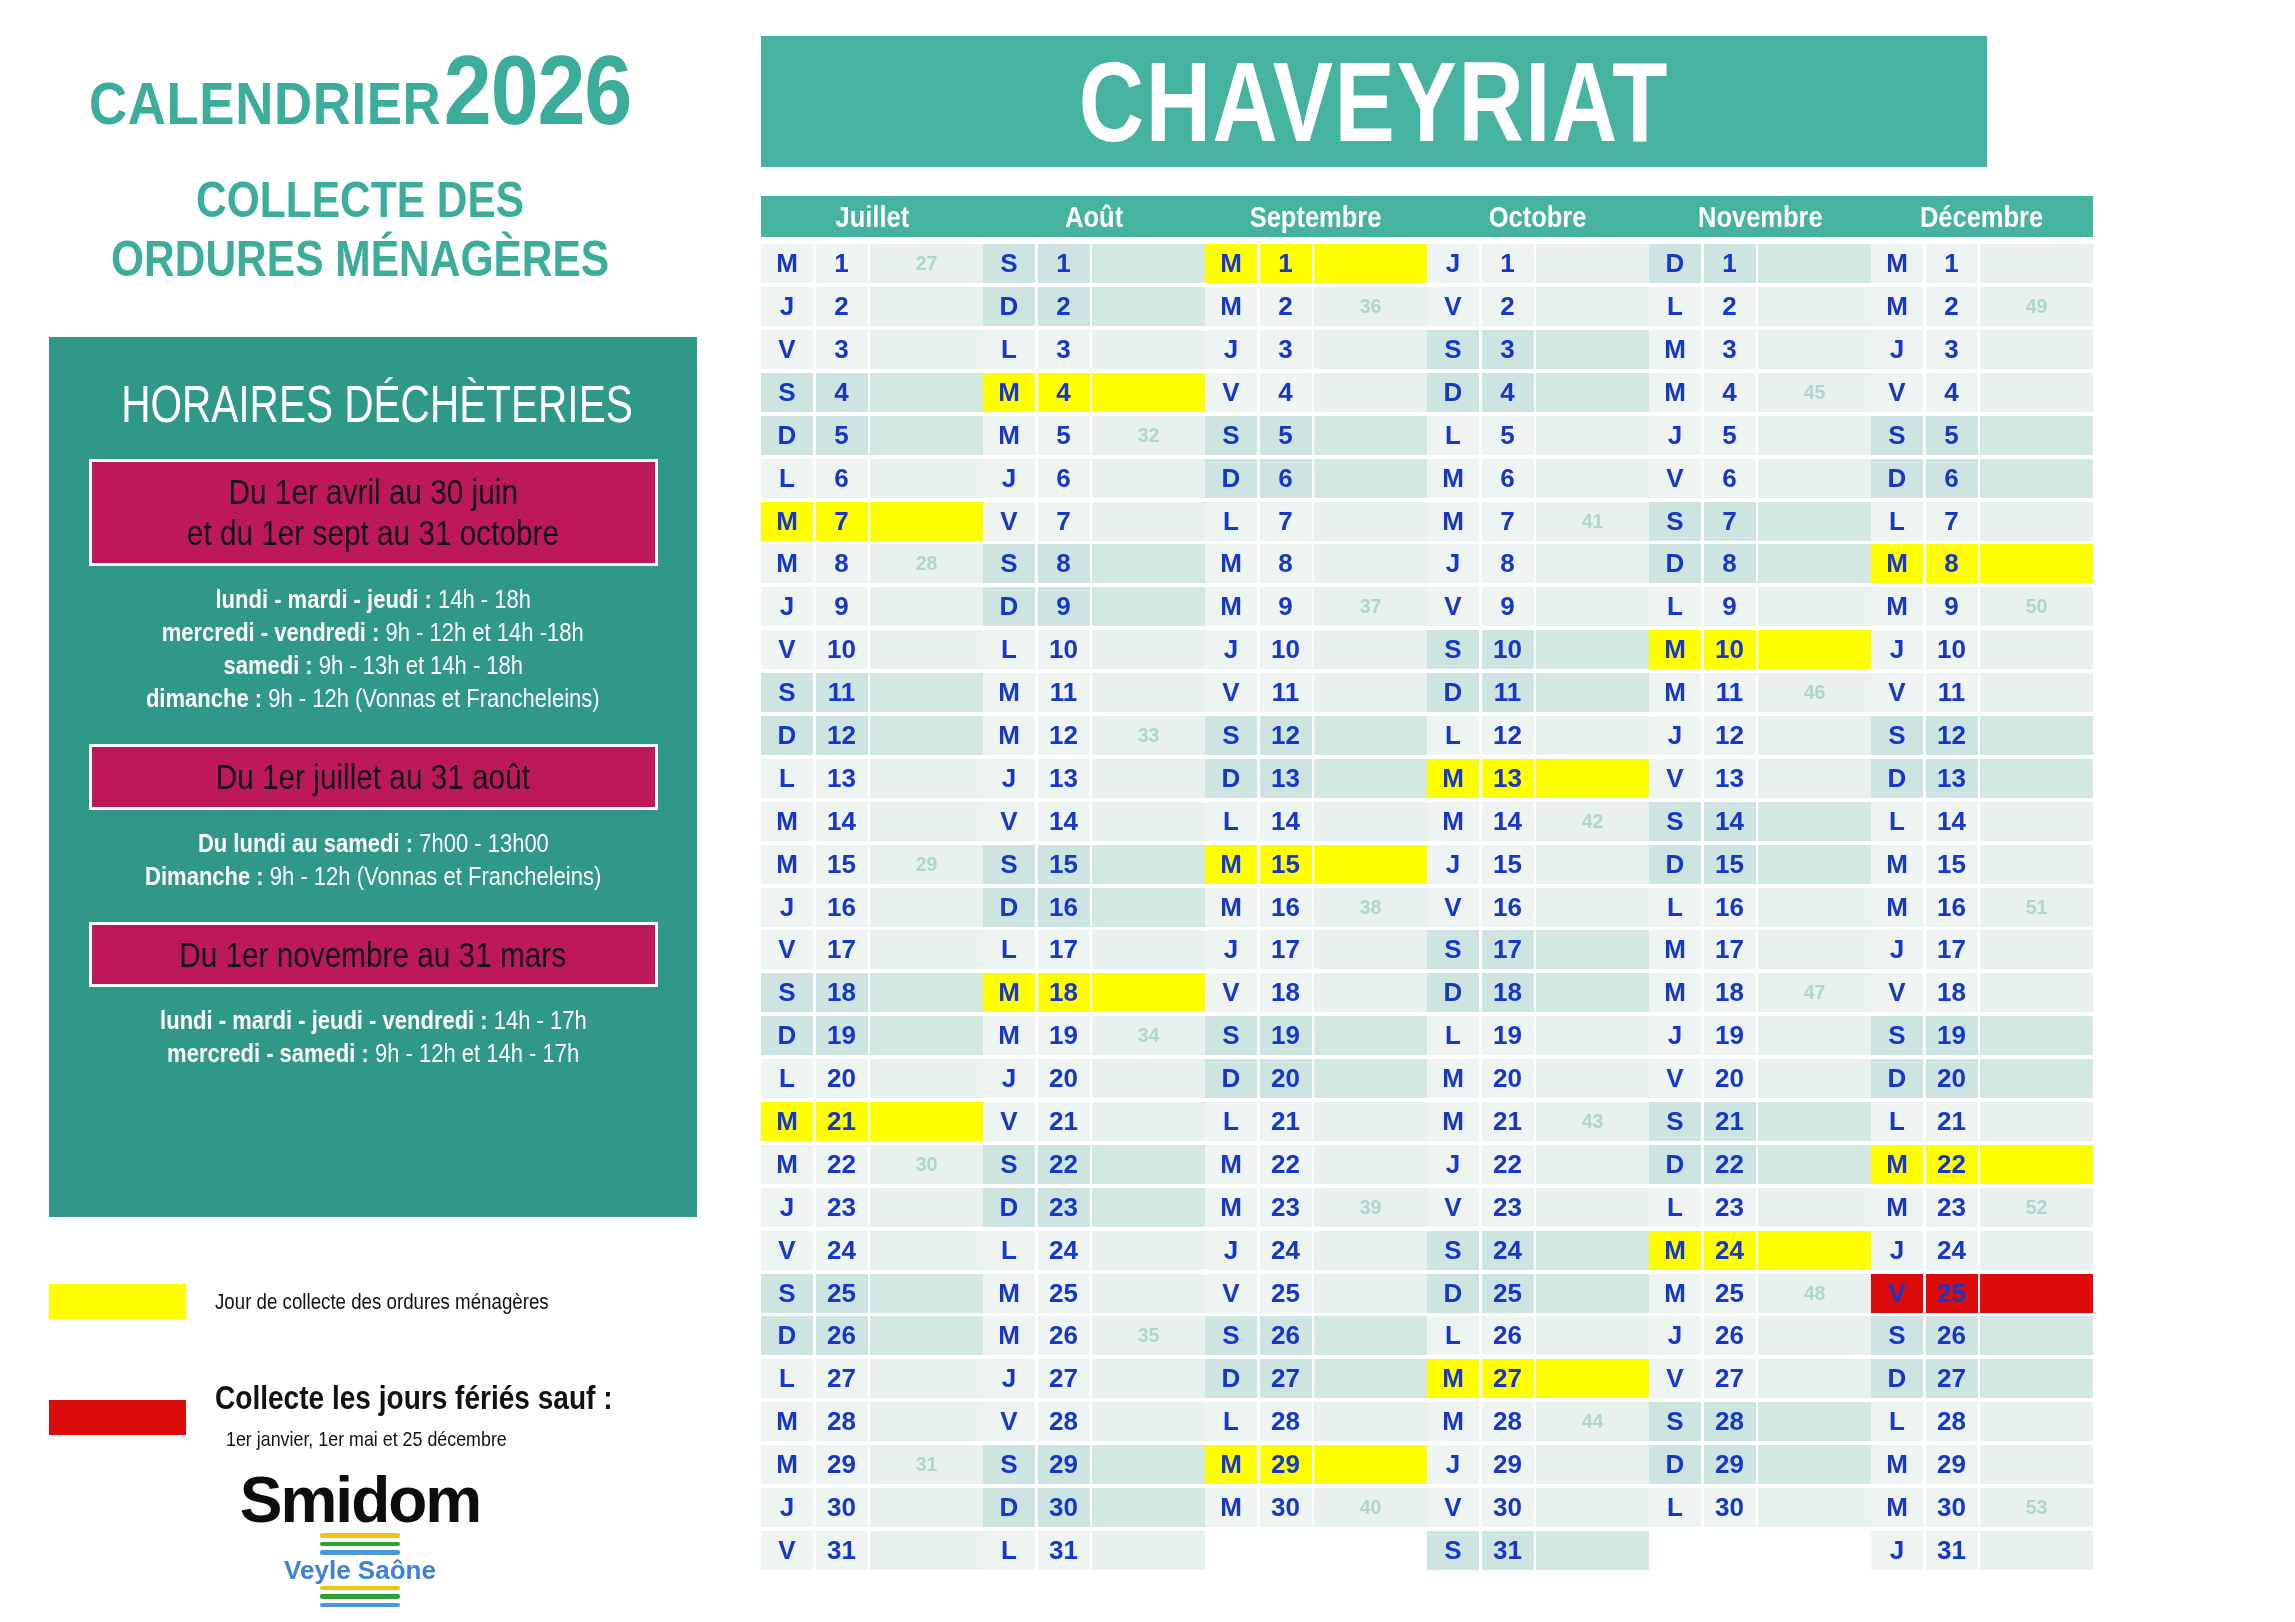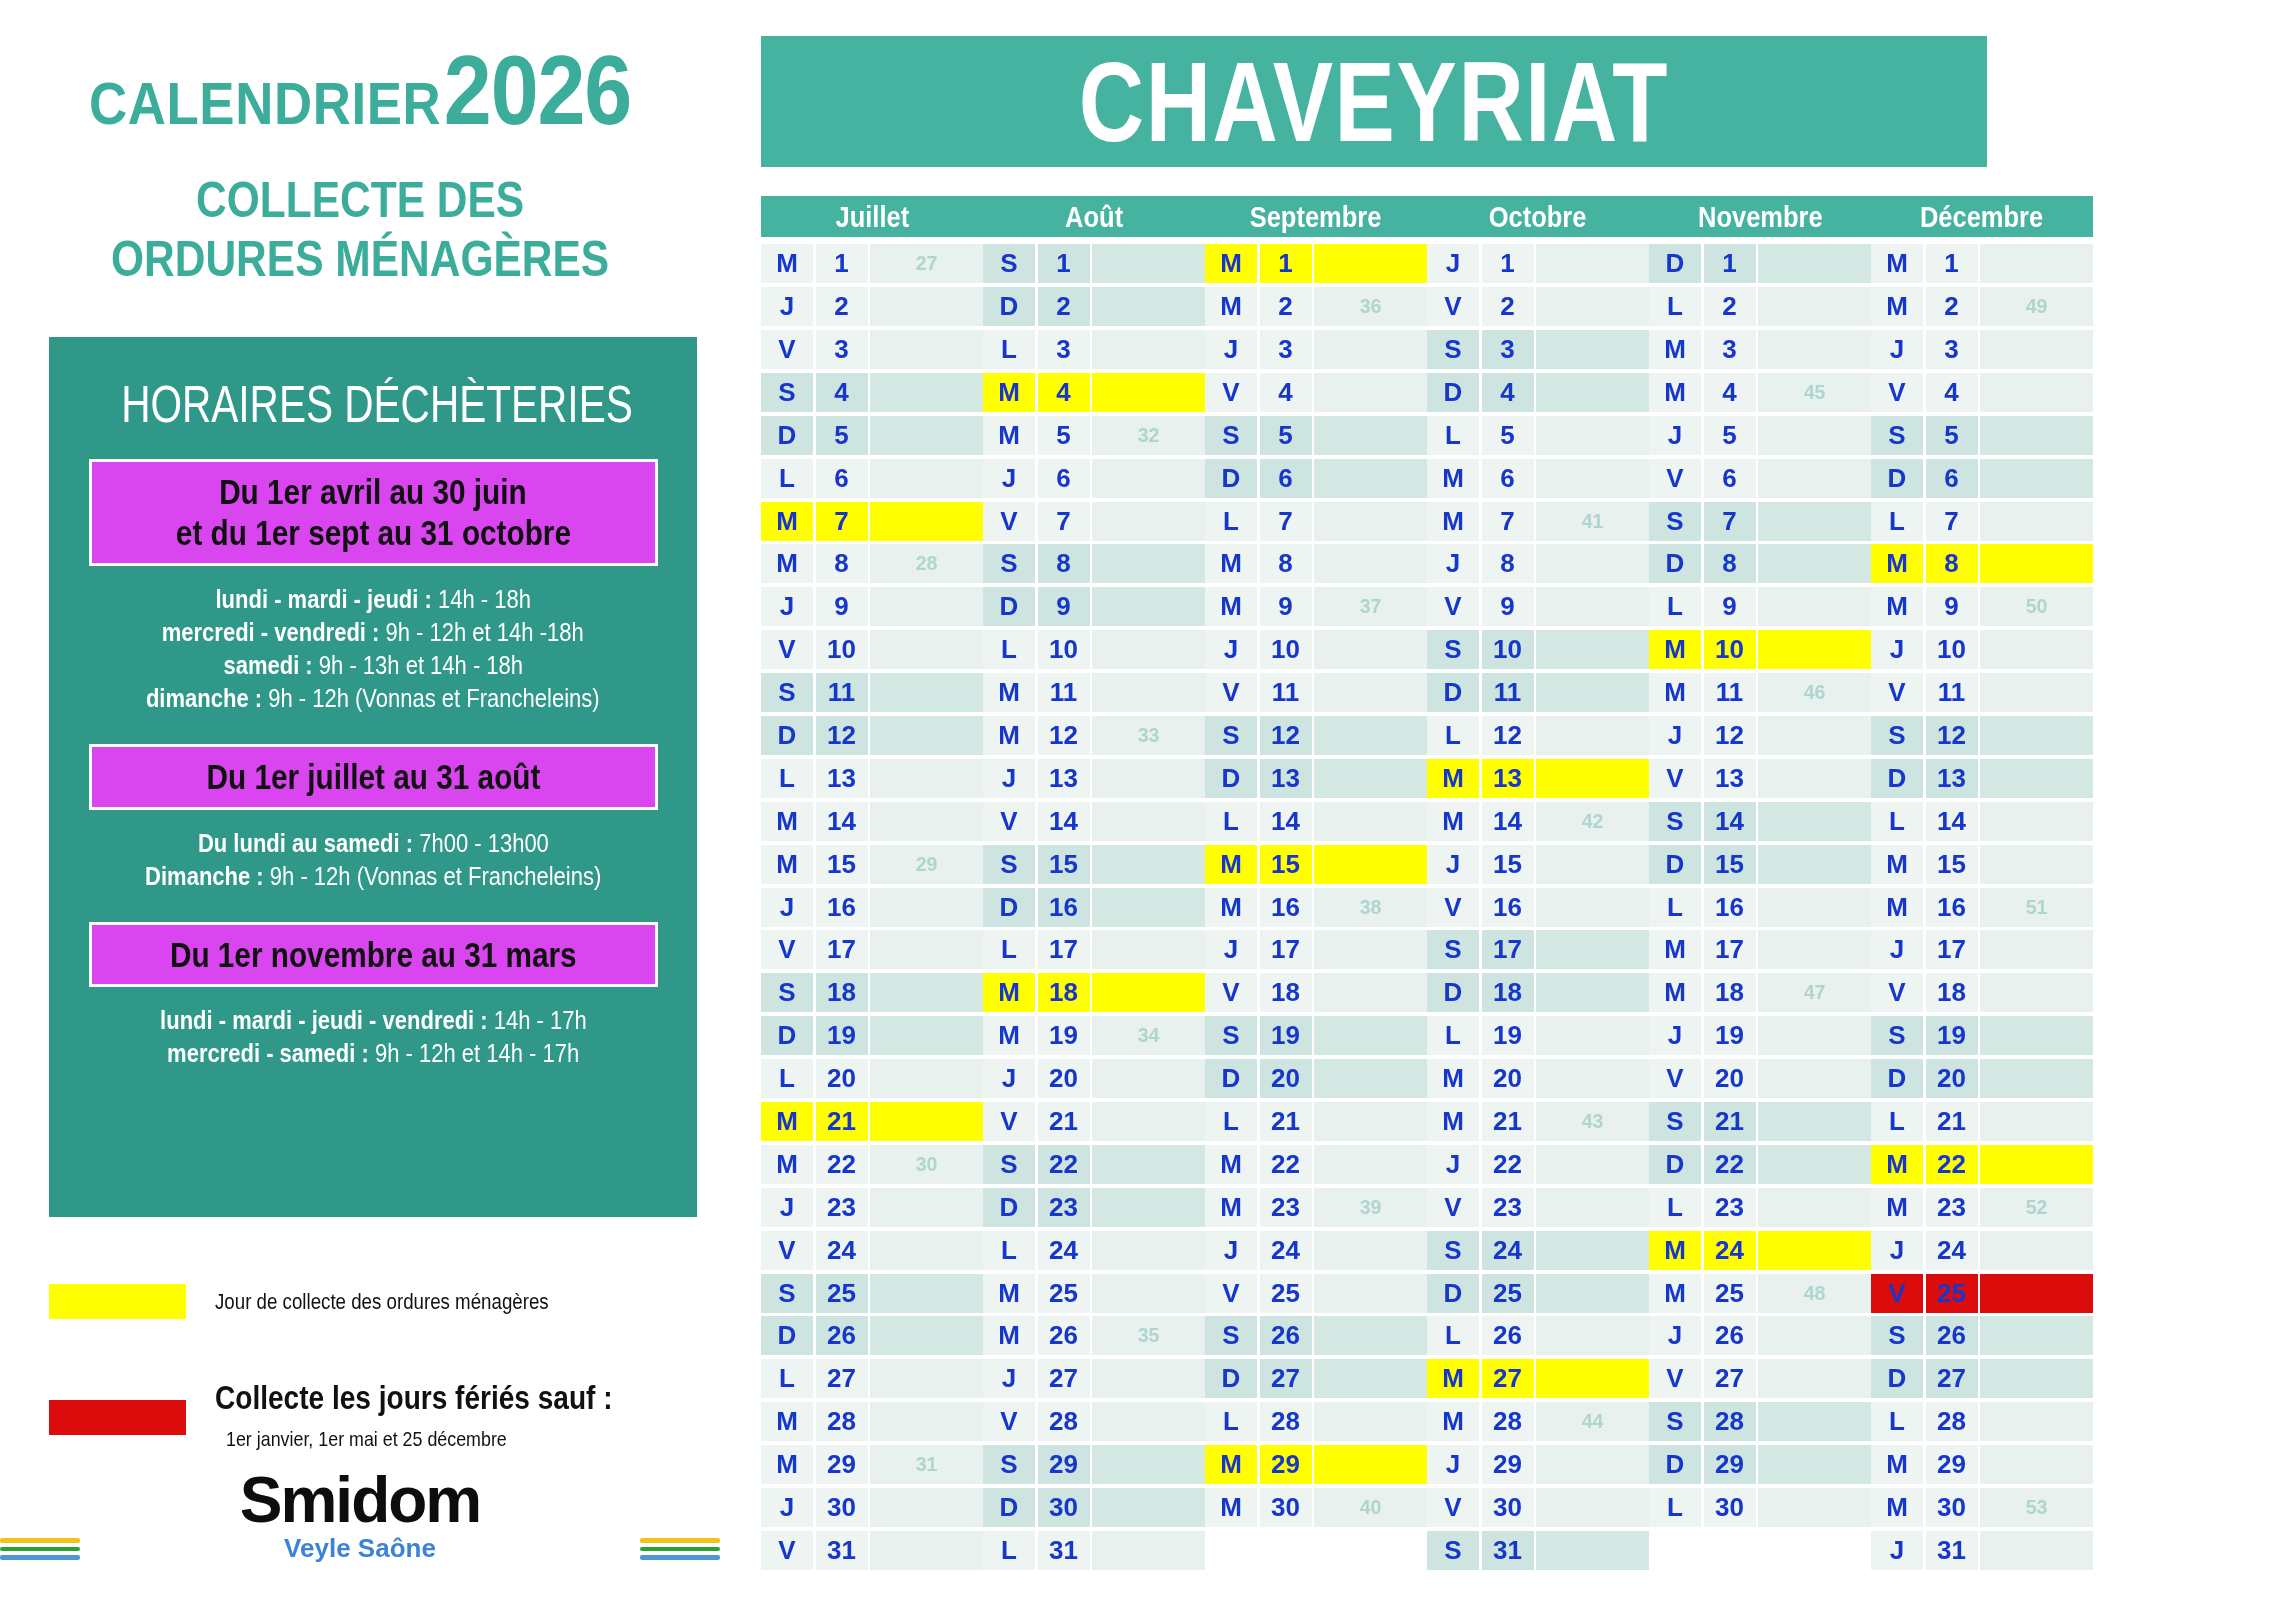--- a/index.html
+++ b/index.html
@@ -17,38 +17,38 @@
   .t1{font-size:60px;font-weight:700;letter-spacing:0.7px;}
   .t2{font-size:98px;font-weight:700;letter-spacing:-1.3px;}
   .left-sub{left:0;top:171px;width:720px;text-align:center;color:#3cac9b;
             font-size:50px;font-weight:700;line-height:1.17;}
   .panel{left:49px;top:337px;width:648px;height:880px;background:#2f9889;color:#fff;
          text-align:center;overflow:hidden;}
   .panel-title{margin-top:41px;font-size:52px;font-weight:400;line-height:1;}
   .panel-title .cx{transform:scaleX(0.78);}
   .panel-locs{margin-top:10.5px;font-size:25px;line-height:1.32;}
   .panel-locs .cx{transform:scaleX(0.9);}
-  .band{margin:29px auto 0;width:563px;background:#d946ef;border:3.3px solid #fdfdfd;
-        color:#111;font-size:35px;font-weight:700;padding:9.2px 0;line-height:1.18;}
+  .band{margin:29px auto 0;width:563px;background:#be185d;border:3.3px solid #fdfdfd;
+        color:#111;font-size:35px;font-weight:400;padding:9.2px 0;line-height:1.18;}
   .band .cx{transform:scaleX(0.85);}
   .sched{margin-top:17px;font-size:25px;line-height:33px;}
   .sched .cx{transform:scaleX(0.88);}
 
   
   .swatch{width:137px;height:35px;}
   .swatch-yellow{left:49px;top:1284px;background:#ffff00;}
   .swatch-red{left:49px;top:1400px;background:#dc0c0c;}
   .legend-text1{left:215px;top:1289px;font-size:22px;color:#111;}
   .legend-text2{left:215px;top:1379px;font-size:33px;font-weight:700;color:#111;}
   .legend-text3{left:226px;top:1427px;font-size:21px;color:#111;}
 
   
   .logo{left:0;top:1468px;width:720px;text-align:center;}
   .logo-name{font-size:64px;font-weight:800;letter-spacing:-2px;color:#0d0d0d;line-height:1;}
-  .logo-bottom{margin-top:1.3px;display:flex;align-items:center;justify-content:space-between;}
+  .logo-bottom{margin-top:1.3px;display:flex;align-items:center;justify-content:space-between;flex-direction:column;}
   .stripes{width:80px;display:flex;flex-direction:column;gap:3.9px;}
   .stripes i{display:block;height:4.6px;border-radius:2px;}
   .s-y{background:#f2c313;}
   .s-g{background:#2e9e36;}
   .s-b{background:#4d96db;}
   .logo-tag{margin:0 9.2px;font-size:26px;font-weight:700;color:#3b82d8;}
 
   
   .banner{left:761px;top:36px;width:1226px;height:131px;background:#46b2a0;
           display:flex;align-items:center;justify-content:center;}

